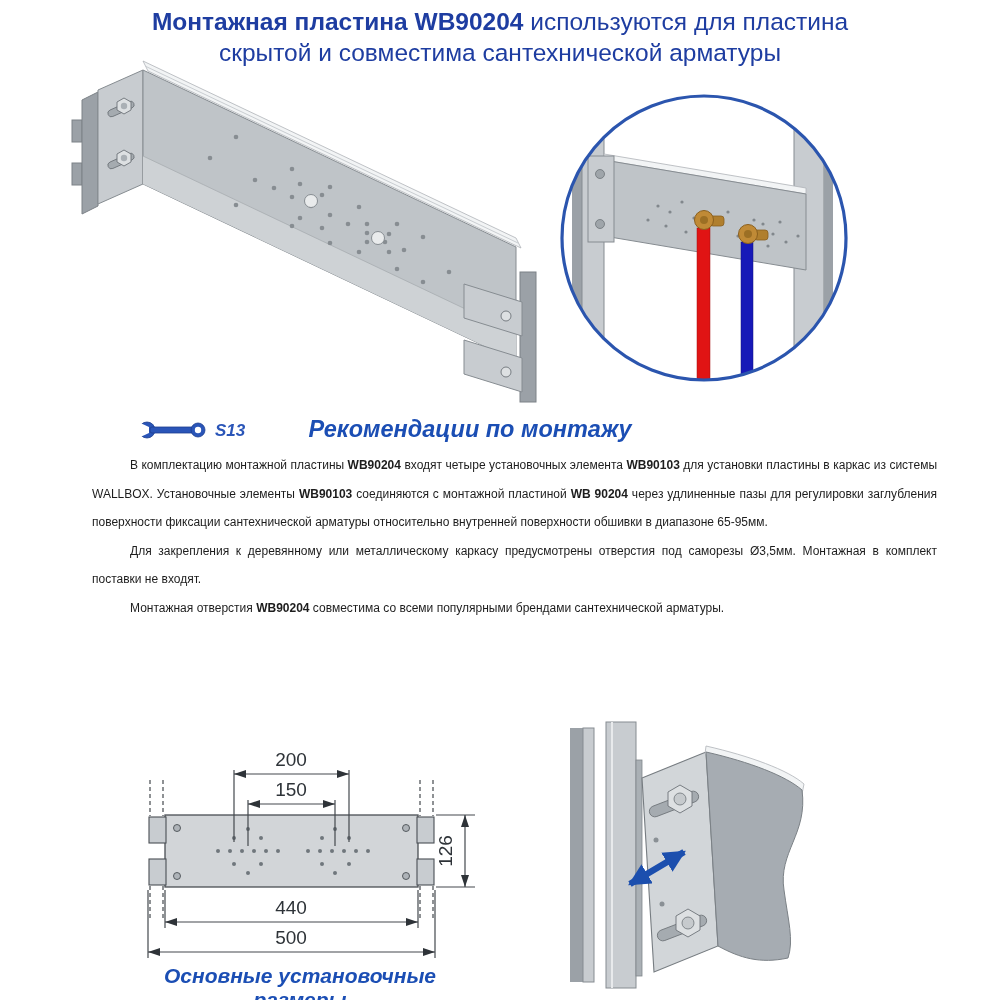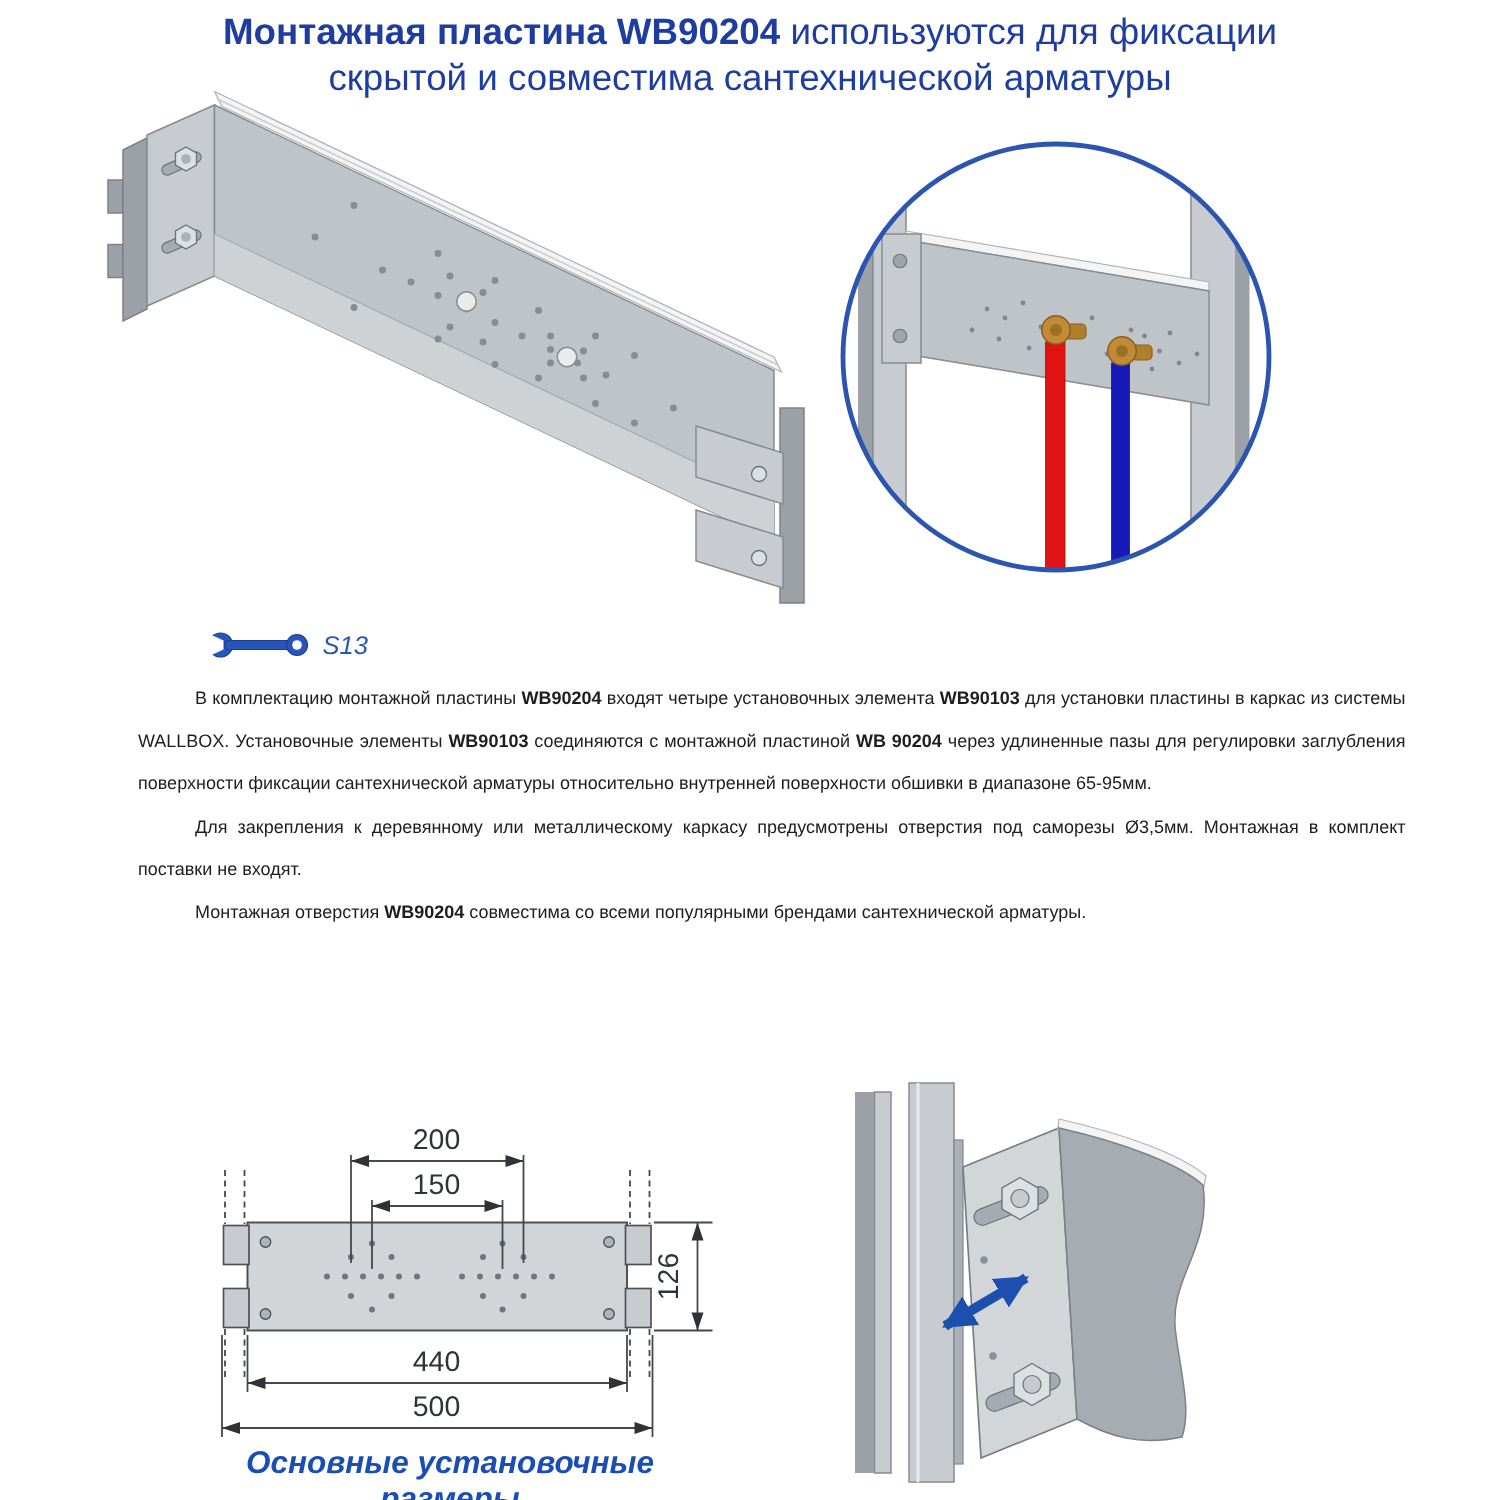--- a/index.html
+++ b/index.html
@@ -6,21 +6,21 @@
   .page{
     position:relative;width:1000px;height:1000px;background:#ffffff;overflow:hidden;
     font-family:"Liberation Sans",sans-serif;
   }
   
   .title{position:absolute;top:6px;left:0;width:1000px;text-align:center;
     color:var(--title_blue);font-size:24.5px;line-height:31px;}
   .title .t-bold{font-weight:bold;margin-top:13px;}
   
   .s13{position:absolute;left:215px;top:421px;color:var(--tool_blue);
-    font-size:17px;font-style:italic;font-weight:normal;}
+    font-size:17px;font-style:italic;font-weight:bold;}
   .rec-heading{position:absolute;left:280px;top:416px;width:380px;text-align:center;
     color:var(--heading_blue);font-size:23.5px;font-style:italic;font-weight:bold;}
   
   .body-text{position:absolute;left:92px;top:451px;width:845px;
     color:var(--body_text);font-size:12px;line-height:28.5px;text-align:justify;}
   .body-text p{margin:0;text-indent:38px;}
   .seg-b{font-weight:bold;}
   
   .caption{position:absolute;left:130px;top:964px;width:340px;text-align:center;
     color:var(--heading_blue);font-size:21px;font-style:italic;font-weight:bold;}
@@ -39,21 +39,21 @@
   .dld        {stroke:var(--drawing_line);stroke-width:1.2;fill:none;stroke-dasharray:4 3;}
   .arr        {fill:#2e3338;stroke:none;}
   .dim        {font-family:"Liberation Sans",sans-serif;font-size:19px;fill:#2e3338;text-anchor:middle;}
 </style>
 </head>
 <body>
 
 <div class="page">
 
   <div class="title">
-    <div><span class="t-bold">Монтажная пластина WB90204</span><span> используются для фиксации</span></div>
+    <div><span class="t-bold">Монтажная пластина WB90204</span><span> используются для пластина</span></div>
     <div>скрытой и совместима сантехнической арматуры</div>
   </div>
 
   <svg class="svg-abs" style="left:60px;top:60px;" width="480" height="345" viewBox="0 0 480 345">
 
     <g>
       <rect x="12" y="60" width="10" height="22" class="metal-dk"></rect>
       <rect x="12" y="103" width="10" height="22" class="metal-dk"></rect>
       <polygon points="22,40 38,32 38,146 22,154" class="metal-dk"></polygon>
     </g>
@@ -188,20 +188,21 @@
   </svg>
 
   <svg class="svg-abs" style="left:136px;top:420px;" width="72" height="20" viewBox="0 0 72 20">
     <circle cx="11" cy="10" r="8" fill="var(--tool_blue)" stroke="#1c3e8f" stroke-width="0.8"></circle>
     <polygon points="0,1 13,7 13,13 0,19" fill="#ffffff"></polygon>
     <rect x="14" y="7" width="45" height="6" rx="2" fill="var(--tool_blue)" stroke="#1c3e8f" stroke-width="0.8"></rect>
     <circle cx="62" cy="10" r="7" fill="var(--tool_blue)" stroke="#1c3e8f" stroke-width="0.8"></circle>
     <circle cx="62" cy="10" r="3.2" fill="#ffffff"></circle>
   </svg>
   <span class="s13">S13</span>
+  <div class="rec-heading">Рекомендации по монтажу</div>
 
   <div class="body-text">
     <p><span>В комплектацию монтажной пластины </span><span class="seg-b">WB90204</span><span> входят четыре установочных элемента </span><span class="seg-b">WB90103</span><span> для установки пластины в каркас из системы WALLBOX. Установочные элементы </span><span class="seg-b">WB90103</span><span> соединяются с монтажной пластиной </span><span class="seg-b">WB 90204</span><span> через удлиненные пазы для регулировки заглубления поверхности фиксации сантехнической арматуры относительно внутренней поверхности обшивки в диапазоне 65-95мм.</span></p>
     <p><span>Для закрепления к деревянному или металлическому каркасу предусмотрены отверстия под саморезы Ø3,5мм. Монтажная в комплект поставки не входят.</span></p>
     <p><span>Монтажная отверстия </span><span class="seg-b">WB90204</span><span> совместима со всеми популярными  брендами сантехнической арматуры.</span></p>
   </div>
 
   <svg class="svg-abs" style="left:130px;top:730px;" width="370" height="240" viewBox="0 0 370 240">
 
     <g>

